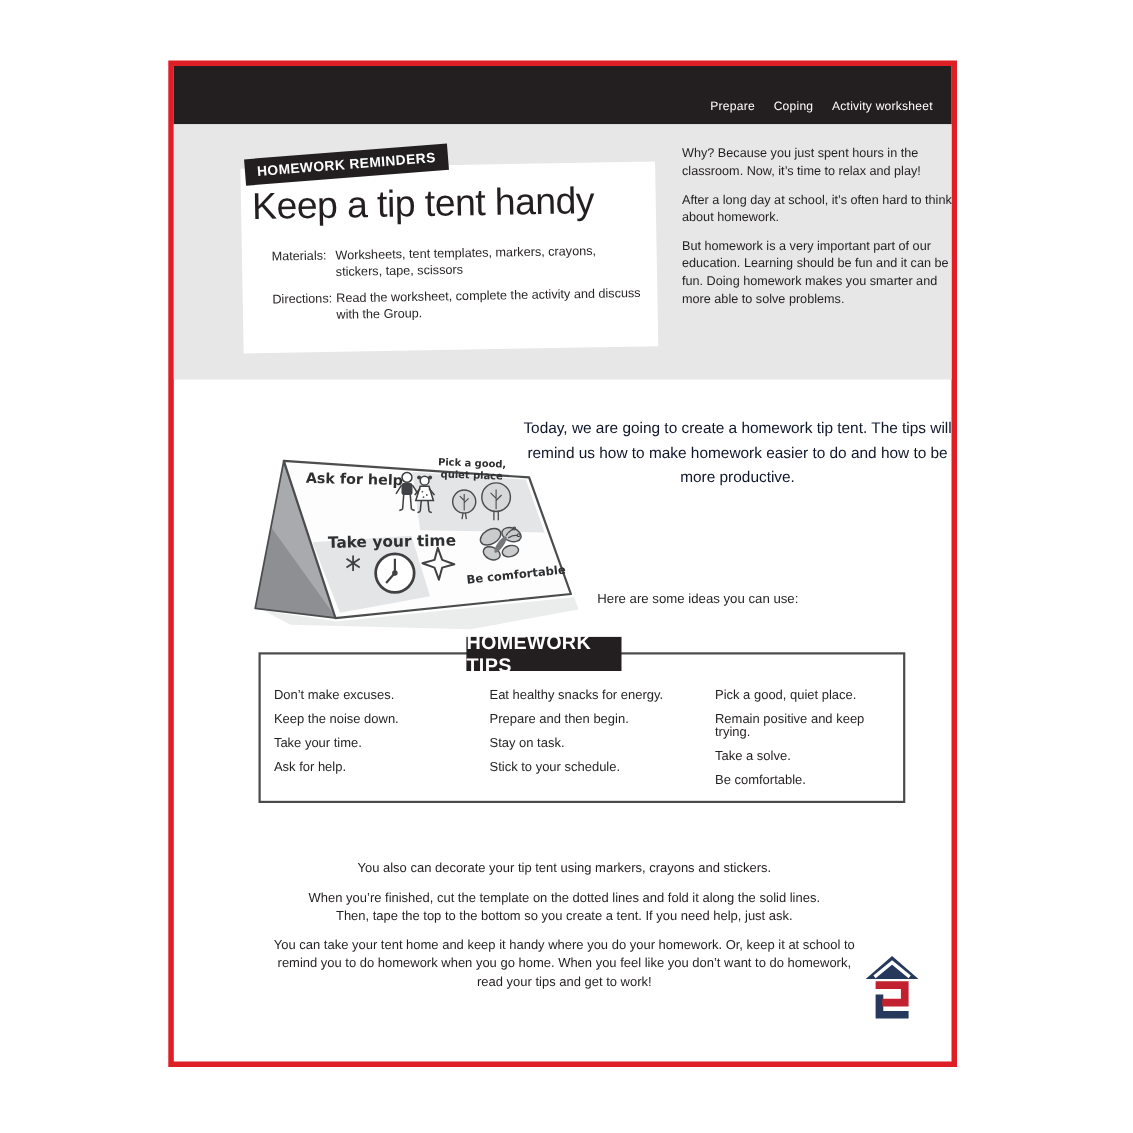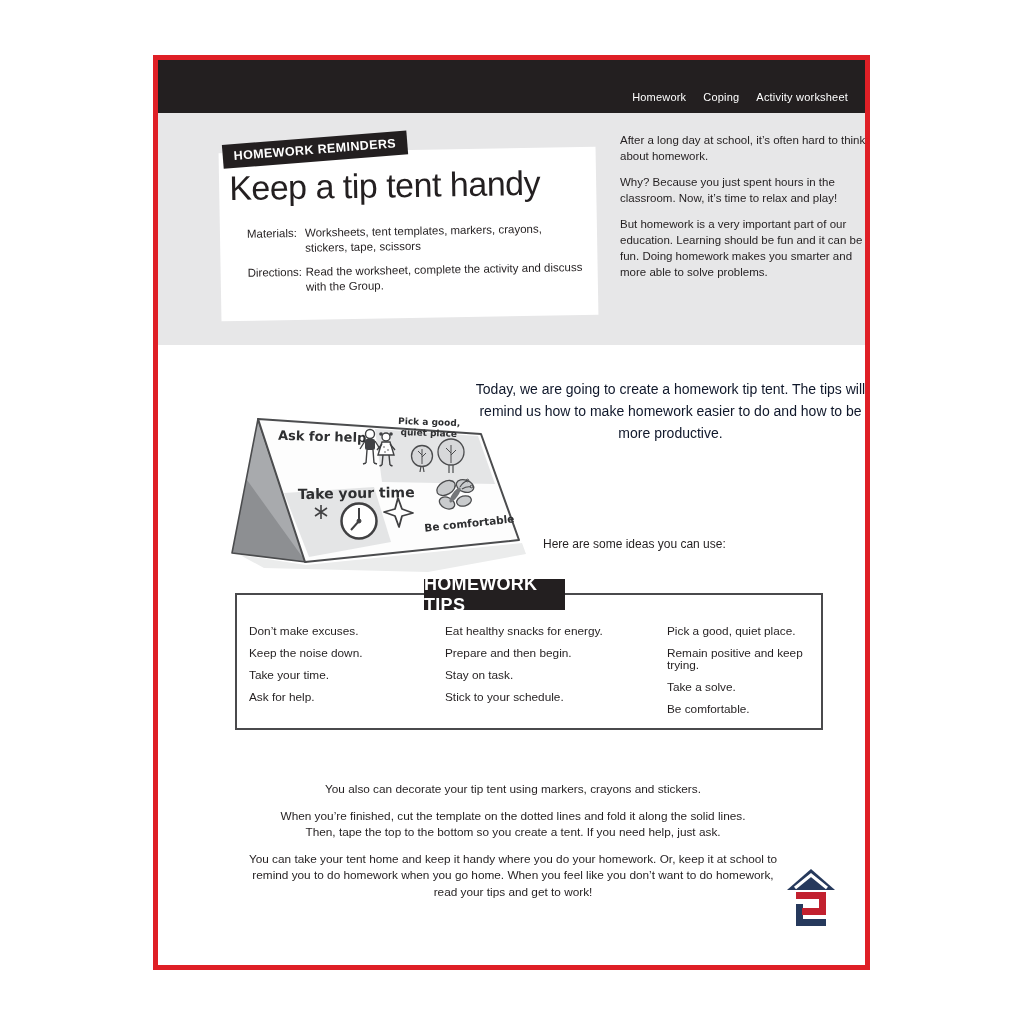--- a/index.html
+++ b/index.html
@@ -47,37 +47,37 @@
   .tips-box { position:absolute; left:77px; top:533px; width:588px; height:137px;
     border:2px solid #4a4a4c; background:#ffffff; }
   .tips-tab { position:absolute; left:187px; top:-16px; width:141px; height:31px;
     background:#231f20; color:#ffffff; display:flex; align-items:center; justify-content:center;
     font-size:18px; font-weight:bold; letter-spacing:0.3px; }
   .tips-cols { position:absolute; left:0; top:30px; width:100%; display:flex; }
   .tips-col { list-style:none; font-size:11.8px; }
   .tips-col li { margin-bottom:10px; line-height:12px; }
   .col-1 { margin-left:12px; width:196px; }
   .col-2 { width:205px; }
-  .col-3 { flex:1;margin-left:17px; }
+  .col-3 { flex:1; }
 
   .footer-text { position:absolute; left:75px; top:721px; width:560px;
     font-size:11.8px; line-height:16.5px;text-align:center; }
   .footer-text p { margin-bottom:10px; }
   .prelines { white-space:pre-line; }
 
   .logo { position:absolute; left:628px; top:808px; width:50px; height:60px; }
 </style>
 </head>
 <body>
 
 <div class="page-frame">
 
   <div class="header-bar">
     <div class="nav">
-      <span>Homework</span>
+      <span>Prepare</span>
       <span>Coping</span>
       <span>Activity worksheet</span>
     </div>
   </div>
 
   <div class="gray-section"></div>
 
   <div class="title-card">
     <div class="badge">HOMEWORK REMINDERS</div>
     <div class="card-title">Keep a tip tent handy</div>
@@ -87,22 +87,22 @@
         <div class="info-value">Worksheets, tent templates, markers, crayons, stickers, tape, scissors</div>
       </div>
       <div class="info-row">
         <div class="info-label">Directions:</div>
         <div class="info-value">Read the worksheet, complete the activity and discuss with the Group.</div>
       </div>
     </div>
   </div>
 
   <div class="intro-text">
+    <p>Why? Because you just spent hours in the classroom. Now, it’s time to relax and play!</p>
     <p>After a long day at school, it’s often hard to think about homework.</p>
-    <p>Why? Because you just spent hours in the classroom. Now, it’s time to relax and play!</p>
     <p>But homework is a very important part of our education. Learning should be fun and it can be fun. Doing homework makes you smarter and more able to solve problems.</p>
   </div>
 
   <div class="today">Today, we are going to create a homework tip tent. The tips will remind us how to make homework easier to do and how to be more productive.</div>
   <div class="ideas">Here are some ideas you can use:</div>
 
   <div class="tent">
     <svg width="302" height="175" viewBox="0 0 302 175">
 
       <polygon points="14,150 80,160 296,138 300,149 202,167 38,163" fill="#ebecec"></polygon>

